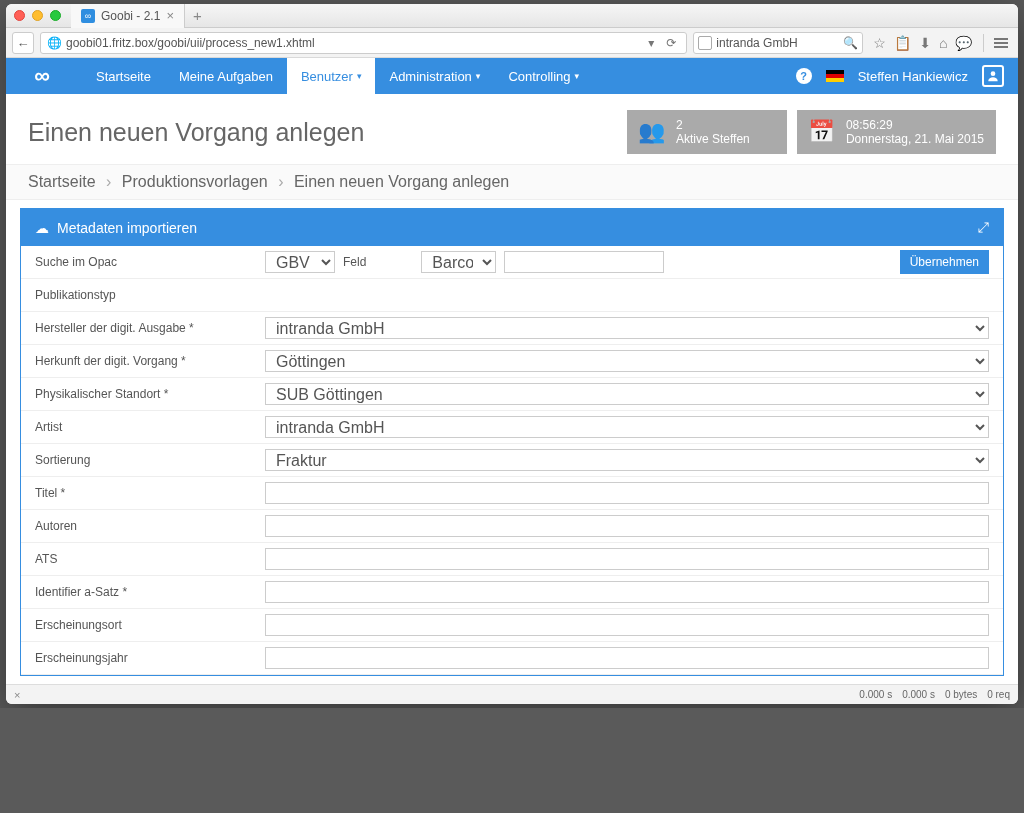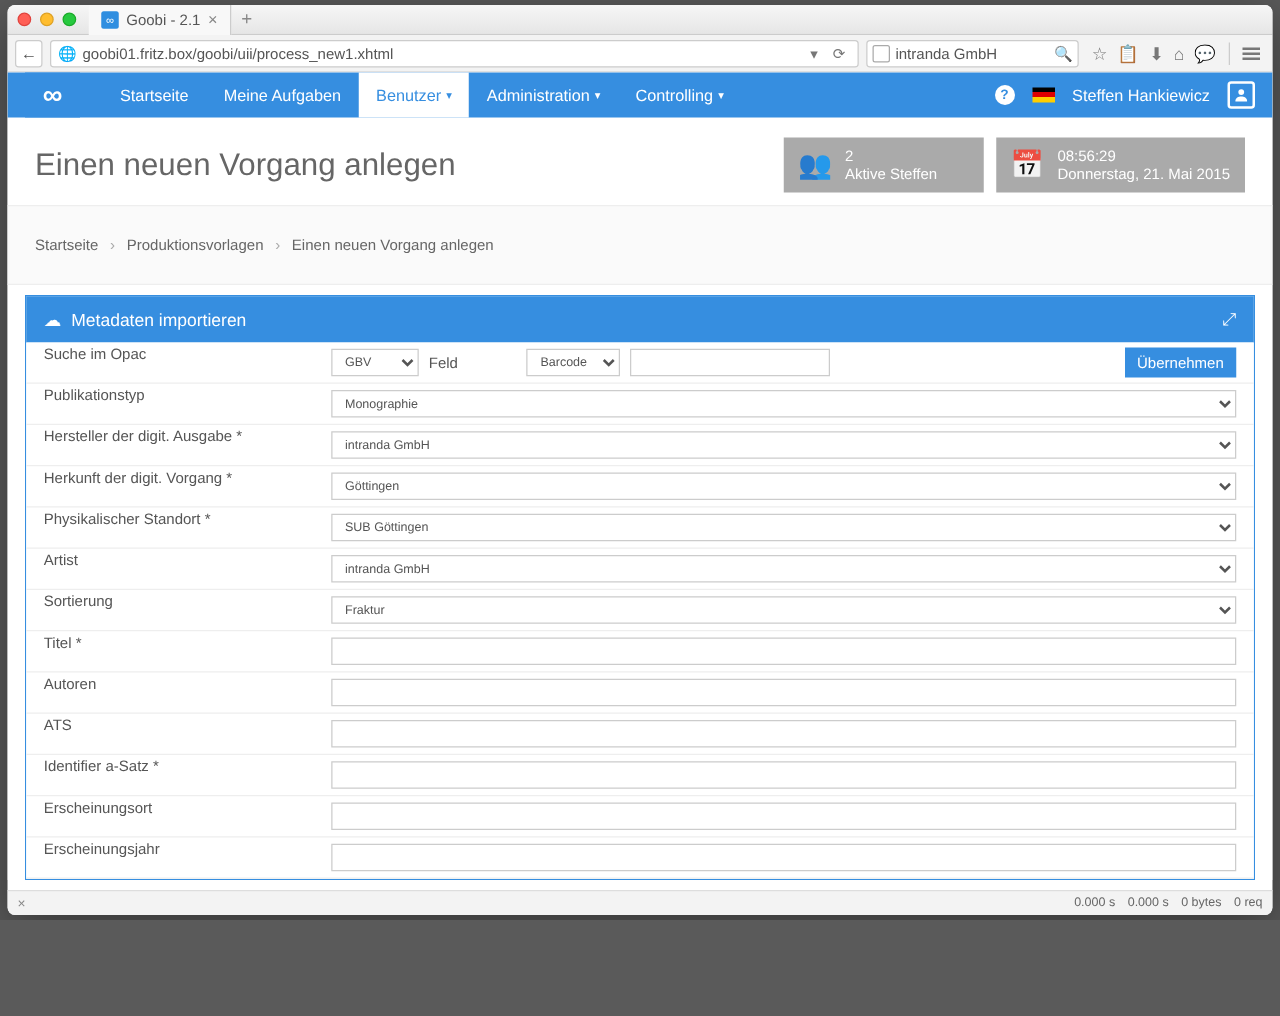--- a/index.html
+++ b/index.html
@@ -40,30 +40,30 @@
 .help{width:16px;height:16px;border-radius:50%;background:#fff;color:#368ee0;display:flex;align-items:center;justify-content:center;font-size:11px;font-weight:700;}
 .flag{width:18px;height:12px;background:linear-gradient(#000 0 33%,#dd0000 33% 66%,#ffce00 66% 100%);}
 .userbox{border:2px solid #fff;border-radius:3px;width:22px;height:22px;display:flex;align-items:center;justify-content:center;}
 .userbox svg{width:14px;height:14px;}
 .pagehead{display:flex;align-items:center;padding:16px 22px 10px;}
 .pagehead h1{font-size:25px;font-weight:400;color:#666;flex:1;}
 .statbox{background:#aaa;color:#fff;display:flex;align-items:center;padding:8px 12px;gap:10px;min-width:160px;margin-left:10px;font-size:12px;}
 .statbox .icon{font-size:22px;opacity:.9;}
 .statbox .txt .line1{font-size:12px;}
 .statbox .txt .line2{font-size:12px;}
-.breadcrumb{padding:24px 22px;font-size:12px;color:#666;border-top:1px solid #eee;border-bottom:1px solid #eee;background:#fafafa;}
+.breadcrumb{padding:8px 22px;font-size:16px;color:#666;border-top:1px solid #eee;border-bottom:1px solid #eee;background:#fafafa;}
 .breadcrumb span.sep{margin:0 6px;color:#aaa;}
 .panel{margin:8px 14px;border:1px solid #368ee0;}
 .panel-head{background:#368ee0;color:#fff;padding:10px 14px;font-size:14px;display:flex;align-items:center;gap:8px;}
 .panel-head .panel-actions{margin-left:auto;}
 .panel-body{background:#fff;}
-.form-row{display:flex;border-bottom:1px solid #eee;min-height:33px;padding:2px 14px;font-size:12px;color:#555;}
+.form-row{display:flex;align-items:center;border-bottom:1px solid #eee;min-height:33px;padding:2px 14px;font-size:12px;color:#555;}
 .form-row .lbl{width:230px;}
 .form-row .ctrl{flex:1;display:flex;align-items:center;gap:8px;}
-select,input[type=text]{border:1px solid #ccc;font-size:10px;padding:0 6px;color:#555;background:#fff;height:22px;}
+select,input[type=text]{border:1px solid #ccc;font-size:16px;padding:0 6px;color:#555;background:#fff;height:22px;}
 .sel-sm{width:70px;}
 .sel-md{width:75px;margin-left:47px;}
 .sel-full{flex:1;width:100%;}
 .inp-md{width:160px;}
 .btn-primary{background:#368ee0;color:#fff;border:none;padding:5px 10px;font-size:12px;cursor:pointer;}
 .footer{height:20px;background:#f3f3f3;border-top:1px solid #ddd;font-size:10px;color:#666;display:flex;align-items:center;padding:0 8px;}
 .footer .fspacer{flex:1;}
 .footer .stat{margin-left:10px;}
 .closebtn{color:#888;font-size:11px;}
 </style>
@@ -193,23 +193,20 @@
             <span>Feld</span>
             <select class="sel-md"><option>Barcode</option></select>
             <input type="text" class="inp-md" value="" style="">
             <span style="flex:1"></span>
             <button class="btn-primary">Übernehmen</button>
           </div>
         </div>
 
         <div class="form-row">
             <div class="lbl">Publikationstyp</div>
-            <div class="ctrl">
-              <select class="sel-full"><option>Monographie</option></select>
-            </div>
           </div>
         <div class="form-row">
             <div class="lbl">Hersteller der digit. Ausgabe *</div>
             <div class="ctrl">
               <select class="sel-full"><option>intranda GmbH</option></select>
             </div>
           </div>
         <div class="form-row">
             <div class="lbl">Herkunft der digit. Vorgang *</div>
             <div class="ctrl">

